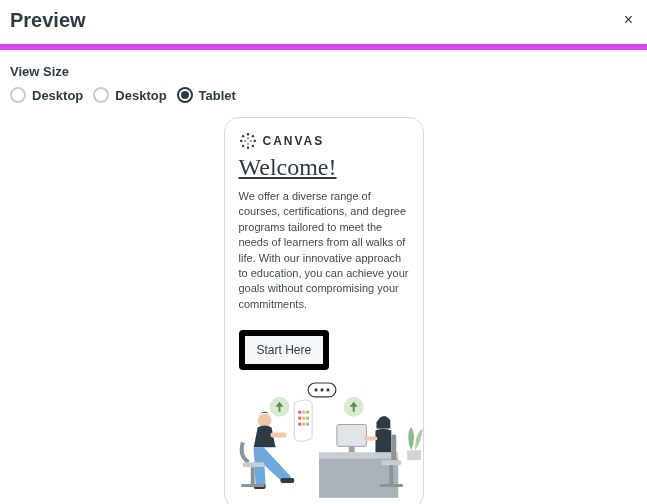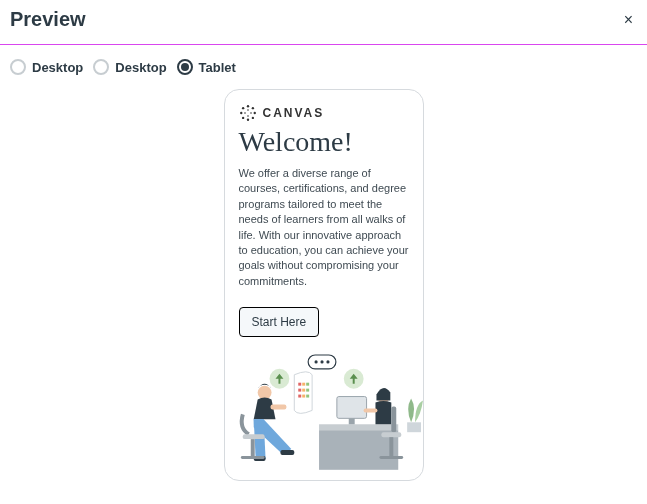--- a/index.html
+++ b/index.html
@@ -5,23 +5,23 @@
   * { box-sizing: border-box; }
   html, body { margin:0; padding:0; }
   body {
     font-family: -apple-system, BlinkMacSystemFont, "Segoe UI", Arial, sans-serif;
     color:#2d3b45;
     width:647px; height:504px;
     background:#fff;
     overflow:hidden;
   }
   .header {
-    display:flex; justify-content:space-between;
+    display:flex; align-items:center; justify-content:space-between;
     padding:8px 10px 12px 10px;
-    border-bottom:1px solid #d946ef;
+    border-bottom:6px solid #d946ef;
   }
   .header h1 { margin:0; font-size:20px; font-weight:600; color:#2d3b45; }
   .close { font-size:16px; line-height:1; color:#2d3b45; cursor:pointer; padding:4px; background:none; border:none;}
   .body { padding:14px 10px 0 10px; }
   .label { font-size:13px; font-weight:700; margin-bottom:8px; color:#2d3b45;}
   .radios { display:flex; gap:10px; align-items:center; margin-bottom:14px;}
   .radio { display:flex; align-items:center; gap:6px; cursor:pointer; }
   .radio .circ {
     width:16px; height:16px; border-radius:50%;
     border:2px solid #c7cdd1; background:#fff;
@@ -37,42 +37,43 @@
     width:200px; height:392px;
     border:1px solid #d6dade; border-radius:15px;
     background:#fff;
     padding:14px 14px 0 14px;
     overflow:hidden;
     position:relative;
   }
   .brand { display:flex; align-items:center; gap:6px; margin-bottom:4px;}
   .brand .logo { width:18px; height:18px; }
   .brand .txt { font-size:12px; letter-spacing:2px; font-weight:700; color:#333;}
-  .welcome { font-size:28px; font-weight:400; margin:2px 0 8px 0; color:#2d3b45; font-family:Georgia, 'Times New Roman', serif;}
+  .welcome { font-size:24px; font-weight:400; margin:2px 0 8px 0; color:#2d3b45; font-family:Georgia, 'Times New Roman', serif;text-decoration:underline;}
   .desc { font-size:11px; line-height:1.4; color:#3f4a52; margin:8px 0 18px 0;}
   .cta {
     display:inline-block;
     padding:7px 12px;
-    border:1px solid #000000;
+    border:6px solid #000000;
     background:#f5f8fa;
     border-radius:4px;
     font-size:12px; color:#2d3b45;
     cursor:pointer;
   }
   .illus { position:absolute; bottom:-2px; left:0; width:100%; }
 </style>
 </head>
 <body>
 
 <div class="header">
   <h1>Preview</h1>
   <button class="close">×</button>
 </div>
 
 <div class="body">
+  <div class="label">View Size</div>
 
   <div class="radios">
     <div class="radio">
       <div class="circ"></div>
       <span class="txt">Desktop</span>
     </div>
     <div class="radio">
       <div class="circ"></div>
       <span class="txt">Desktop</span>
     </div>

